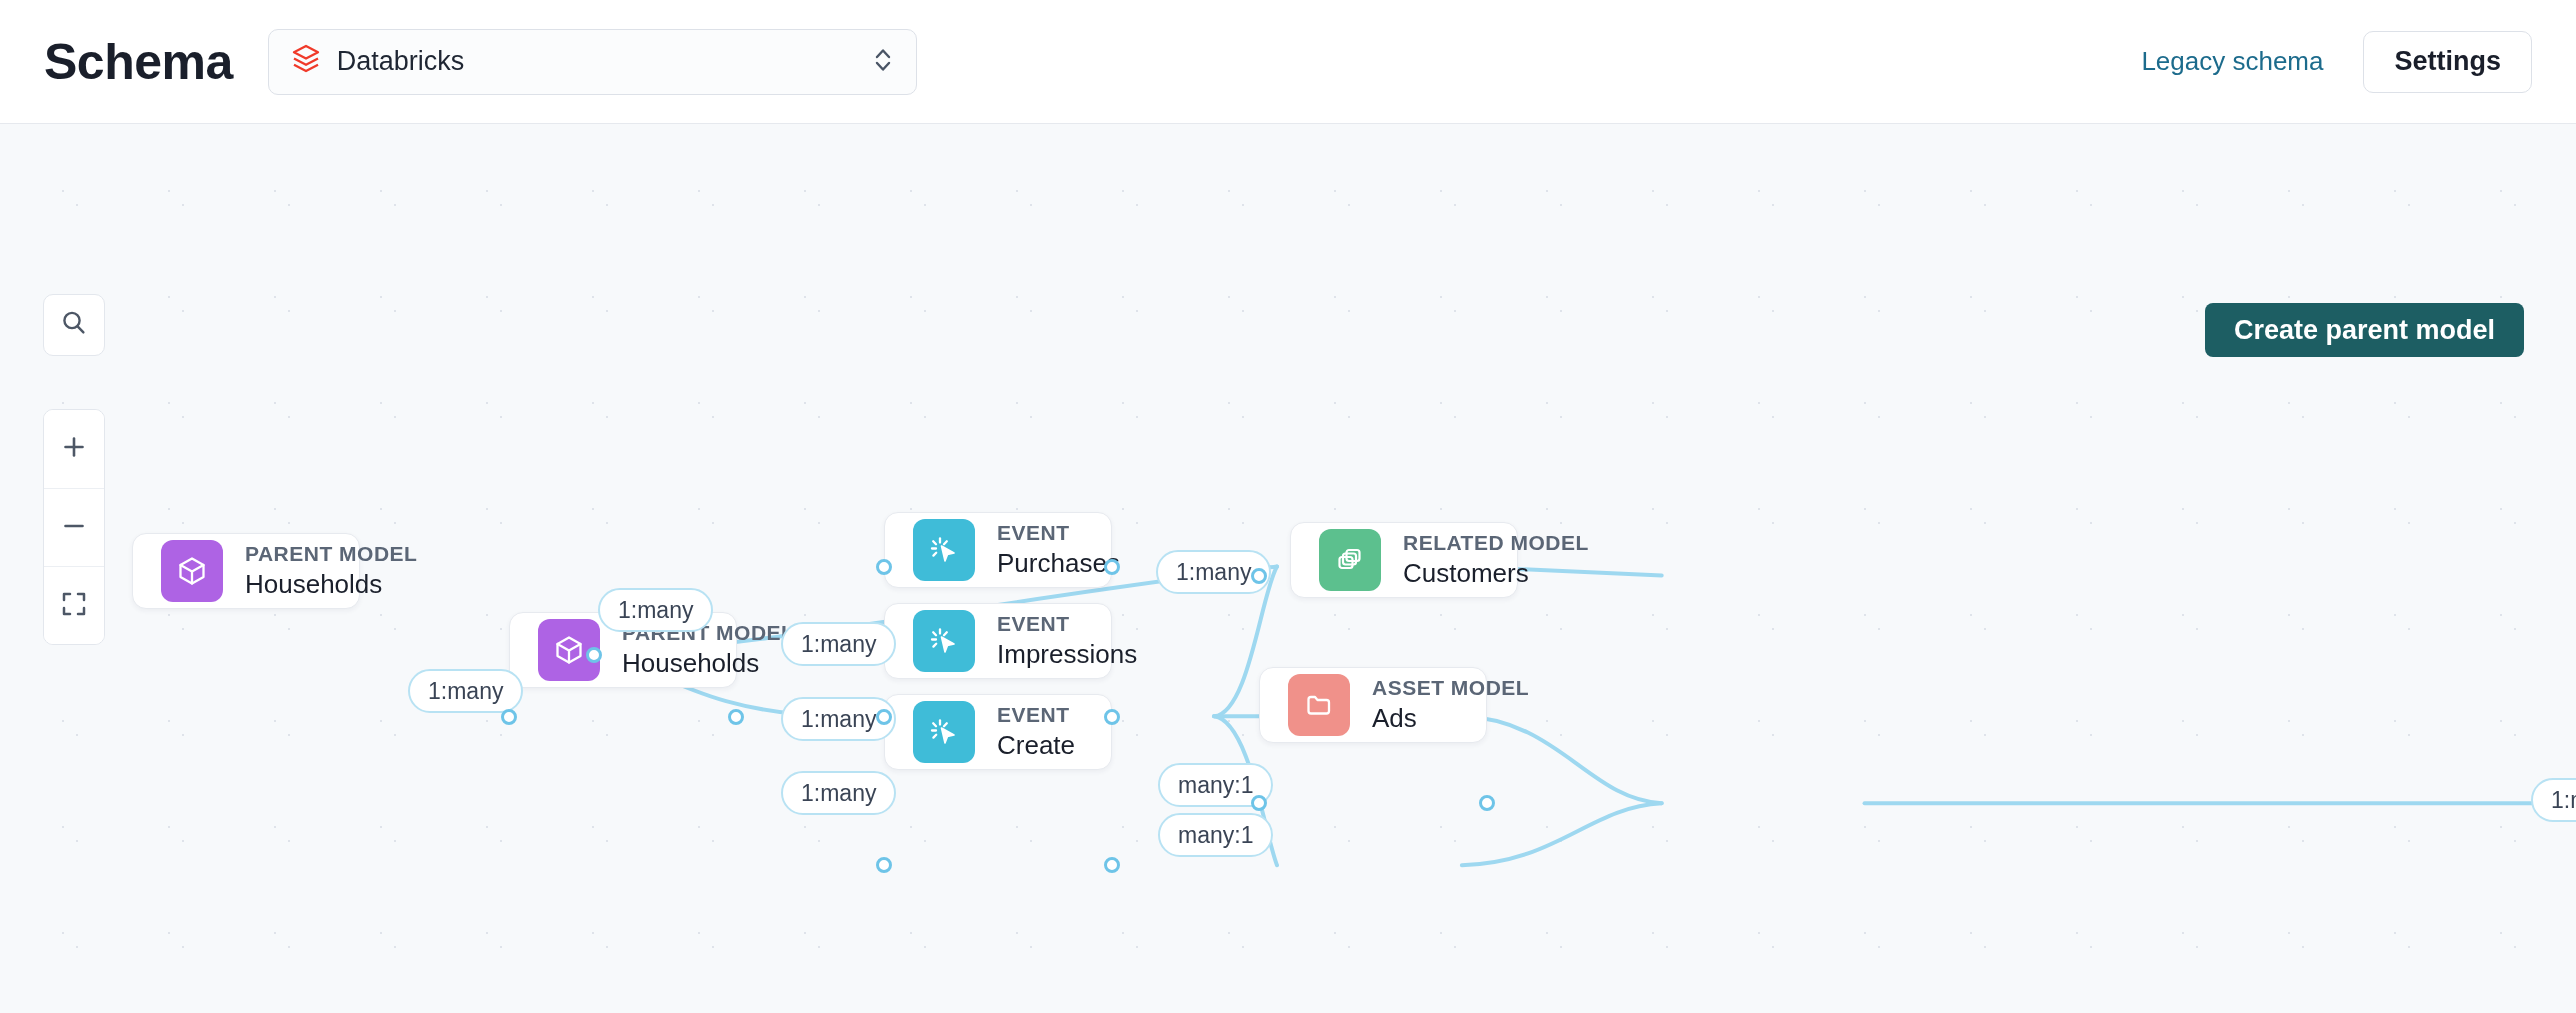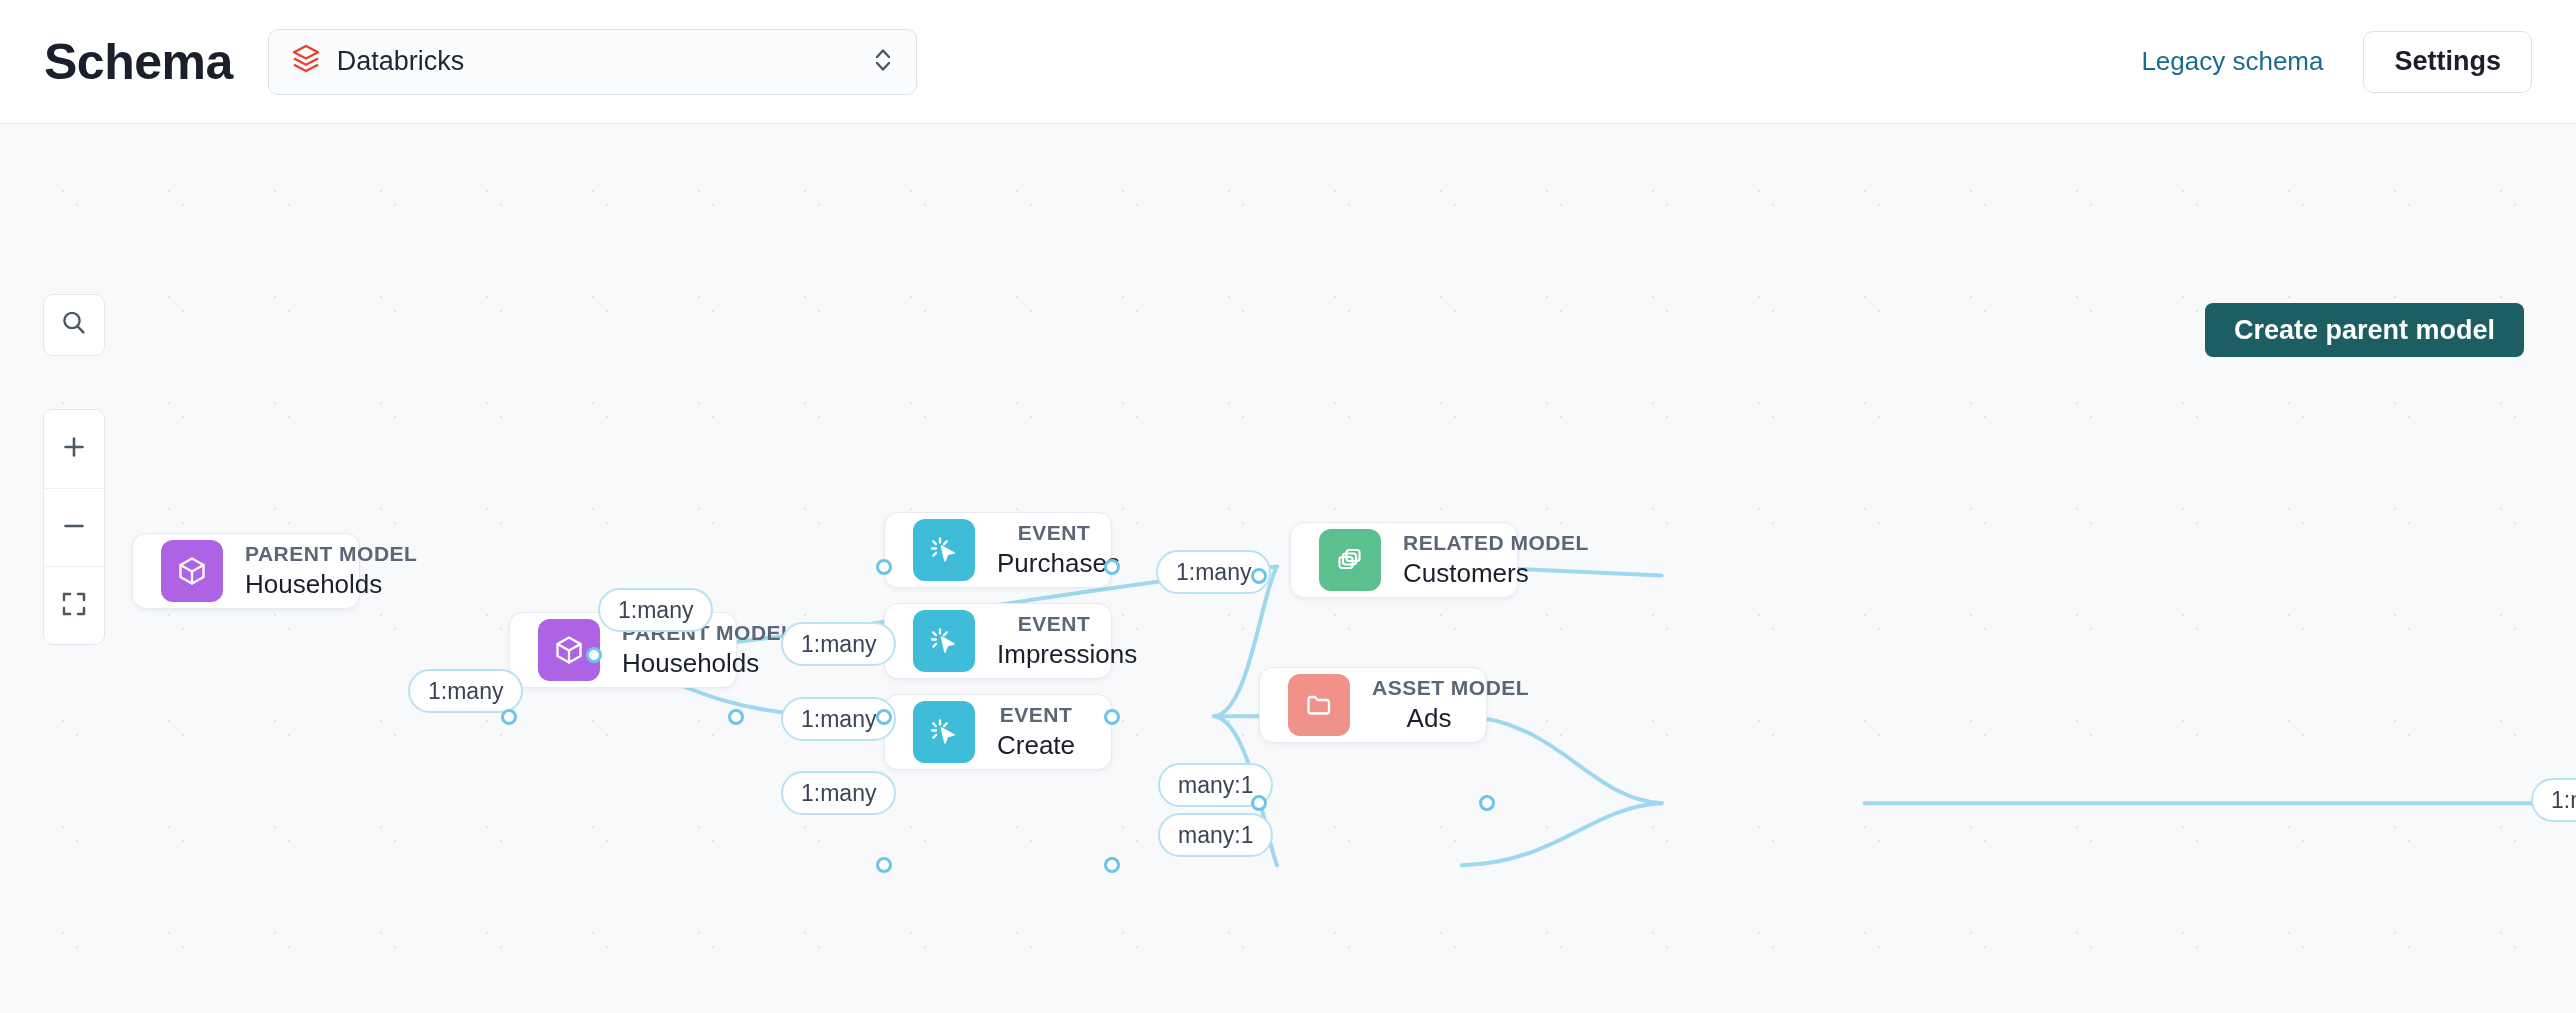--- a/index.html
+++ b/index.html
@@ -166,21 +166,20 @@
     background: #ffffff;
     border: 1px solid #e7eaef;
     border-radius: 14px;
     display: flex;
     align-items: center;
     padding-left: 28px;
     gap: 22px;
     box-shadow: 0 2px 5px rgba(32,45,70,0.055);
     z-index: 10;
     cursor: pointer;
-    text-align: center;
   }
 
   .node-icon {
     width: 62px; height: 62px;
     border-radius: 12px;
     flex: 0 0 auto;
     display: flex; align-items: center; justify-content: center;
   }
   .ic-parent  { background: #ae63e4; }
   .ic-event   { background: #3fbcd8; }

